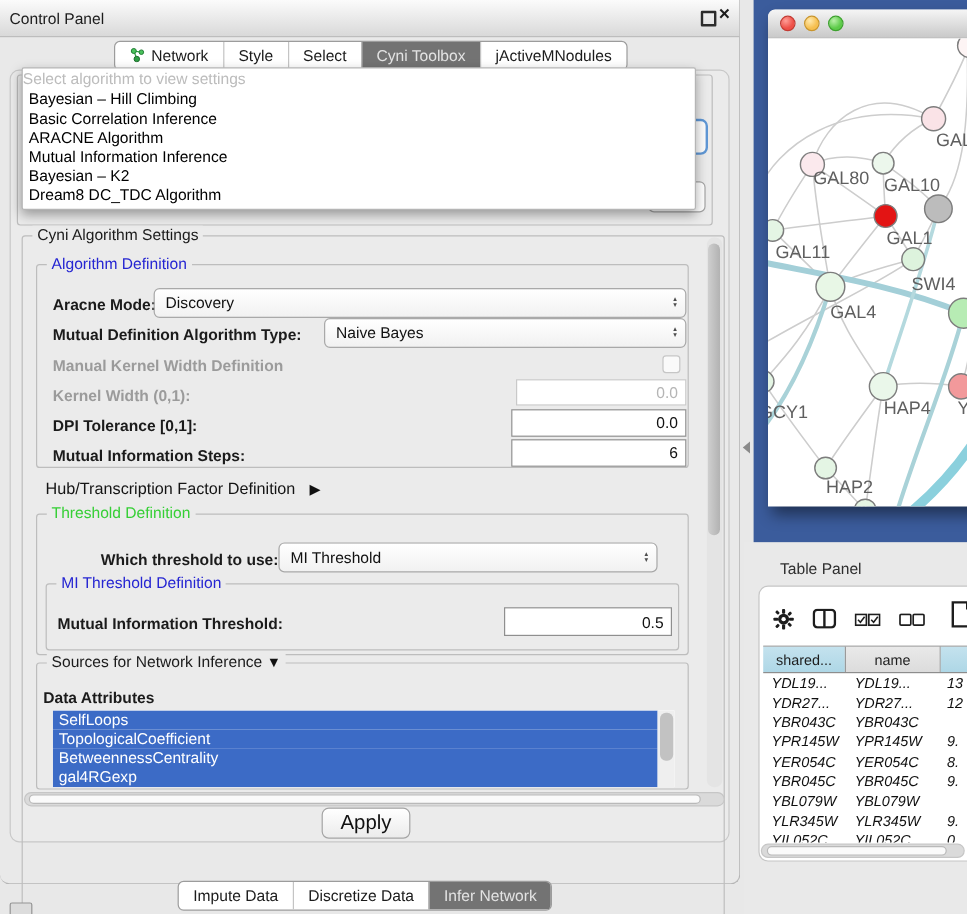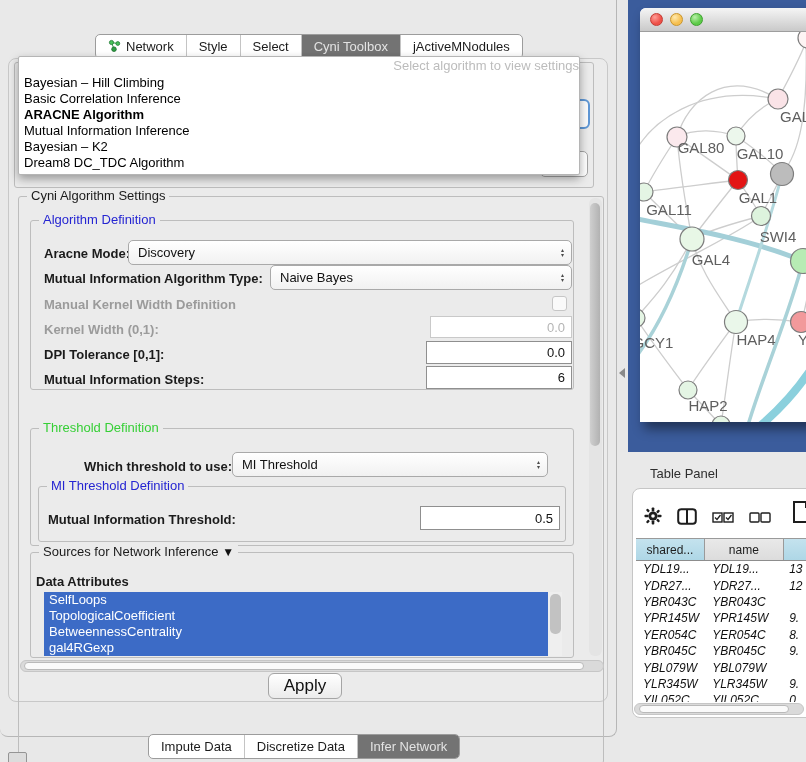--- a/index.html
+++ b/index.html
@@ -47,23 +47,23 @@
   .combo .arrows{position:absolute;right:7px;top:50%;transform:translateY(-50%);
     display:flex;flex-direction:column;line-height:5px;font-size:6px;color:#4c4c4c;}
   .field{background:#fff;border:1px solid #8f8f8f;box-sizing:border-box;
     display:flex;align-items:center;justify-content:flex-end;padding-right:6px;font-size:13px;color:#111;}
   .field.dis{border:1px solid #c9c9c9;color:#b5b5b5;}
   .checkbox{width:13px;height:13px;border:1px solid #c6c6c6;border-radius:3px;background:#fafafa;}
 
   
   .popup{left:18px;top:56px;width:560px;height:117px;background:#fff;
     border:1px solid #b5b5b5;border-radius:2px;box-shadow:0 4px 10px rgba(0,0,0,.35);z-index:20;}
-  .popup .prompt{height:18px;line-height:18px;text-align:right;font-size:13px;color:#bcbcbc;}
+  .popup .prompt{height:18px;line-height:18px;text-align:left;font-size:13px;color:#bcbcbc;}
   .popup .pitem{height:16px;line-height:16px;padding-left:5px;font-size:13px;color:#000;}
-  .popup .pitem.bold{font-weight:bold;}
+  .popup .pitem.bold{font-weight:normal;}
 
   
   .combo-frag-blue{left:552px;top:99px;width:34px;height:26px;border:2px solid #5f97d5;border-radius:6px;background:#fcfcfc;z-index:5;}
   .combo-frag-white{left:540px;top:151px;width:46px;height:24px;border:1px solid #a5a5a5;border-radius:5px;background:#fff;z-index:5;}
 
   
   .vtrack{background:#e4e4e4;border-radius:6px;}
   .vthumb{position:absolute;left:1px;width:10px;background:linear-gradient(90deg,#cfcfcf,#b2b2b2);border-radius:5px;}
   .htrack{background:#dadada;border:1px solid #c6c6c6;border-radius:6px;box-sizing:border-box;}
   .hthumb{position:absolute;top:1px;height:8px;background:#fafafa;border:1px solid #b9b9b9;border-radius:4px;box-sizing:border-box;}
@@ -110,20 +110,25 @@
   .c1{width:77px;} .c2{width:88px;} .c3{width:69px;padding-left:5px;}
   .tbl-hscroll{left:634px;top:703px;width:170px;height:12px;}
 
   svg text{font-family:"Liberation Sans", sans-serif;}
 </style>
 </head>
 <body>
 
 <div class="abs control-panel">
 
+  <div class="abs cp-titlebar">
+    <span class="abs cp-title">Control Panel</span>
+    <span class="abs win-float"></span>
+    <span class="abs win-close">×</span>
+  </div>
 
   <div class="abs inner-panel"></div>
 
   <div class="abs tabstrip top-tabs">
     <div class="tabseg">
       <span class="net-ic">
         <svg width="13" height="13" viewBox="0 0 13 13">
           <line x1="3.5" y1="3.5" x2="9.5" y2="4.5" stroke="#2f9e44" stroke-width="1"></line>
           <line x1="3.5" y1="3.5" x2="6" y2="10" stroke="#2f9e44" stroke-width="1"></line>
           <circle cx="3.5" cy="3.5" r="2.1" fill="#49c15a" stroke="#207a33" stroke-width="0.8"></circle>
@@ -169,40 +174,44 @@
   </div>
 
   <div class="abs group" style="left:30px;top:220px;width:544px;height:170px;">
     <span class="gtitle blue">Algorithm Definition</span>
   </div>
   <span class="abs flabel" style="left:44px;top:246px;">Aracne Mode:</span>
   <div class="abs combo" style="left:128px;top:240px;width:444px;height:25px;">
     <span>Discovery</span>
     <span class="arrows">▴<br>▾</span>
   </div>
-  <span class="abs flabel" style="left:44px;top:271px;">Mutual Information Algorithm Type:</span>
+  <span class="abs flabel" style="left:44px;top:271px;">Mutual Definition Algorithm Type:</span>
   <div class="abs combo" style="left:270px;top:265px;width:302px;height:25px;">
     <span>Naive Bayes</span>
     <span class="arrows">▴<br>▾</span>
   </div>
   <span class="abs flabel dis" style="left:44px;top:297px;">Manual Kernel Width Definition</span>
   <div class="abs checkbox" style="left:552px;top:296px;"></div>
   <span class="abs flabel dis" style="left:44px;top:322px;">Kernel Width (0,1):</span>
   <div class="abs field dis" style="left:430px;top:316px;width:142px;height:22px;">
     <span>0.0</span>
   </div>
   <span class="abs flabel" style="left:44px;top:347px;">DPI Tolerance [0,1]:</span>
   <div class="abs field" style="left:426px;top:341px;width:146px;height:23px;">
     <span>0.0</span>
   </div>
   <span class="abs flabel" style="left:44px;top:372px;">Mutual Information Steps:</span>
   <div class="abs field" style="left:426px;top:366px;width:146px;height:23px;">
     <span>6</span>
   </div>
 
+  <span class="abs" style="left:38px;top:400px;font-size:13.5px;color:#141414;">
+    <span>Hub/Transcription Factor Definition</span>
+    <span class="hub-arrow" style="margin-left:8px;">▶</span>
+  </span>
 
   <div class="abs group" style="left:30px;top:428px;width:544px;height:118px;">
     <span class="gtitle green">Threshold Definition</span>
   </div>
   <span class="abs flabel" style="left:84px;top:459px;">Which threshold to use:</span>
   <div class="abs combo" style="left:232px;top:452px;width:316px;height:25px;">
     <span>MI Threshold</span>
     <span class="arrows">▴<br>▾</span>
   </div>
   <div class="abs group" style="left:38px;top:486px;width:528px;height:56px;">

